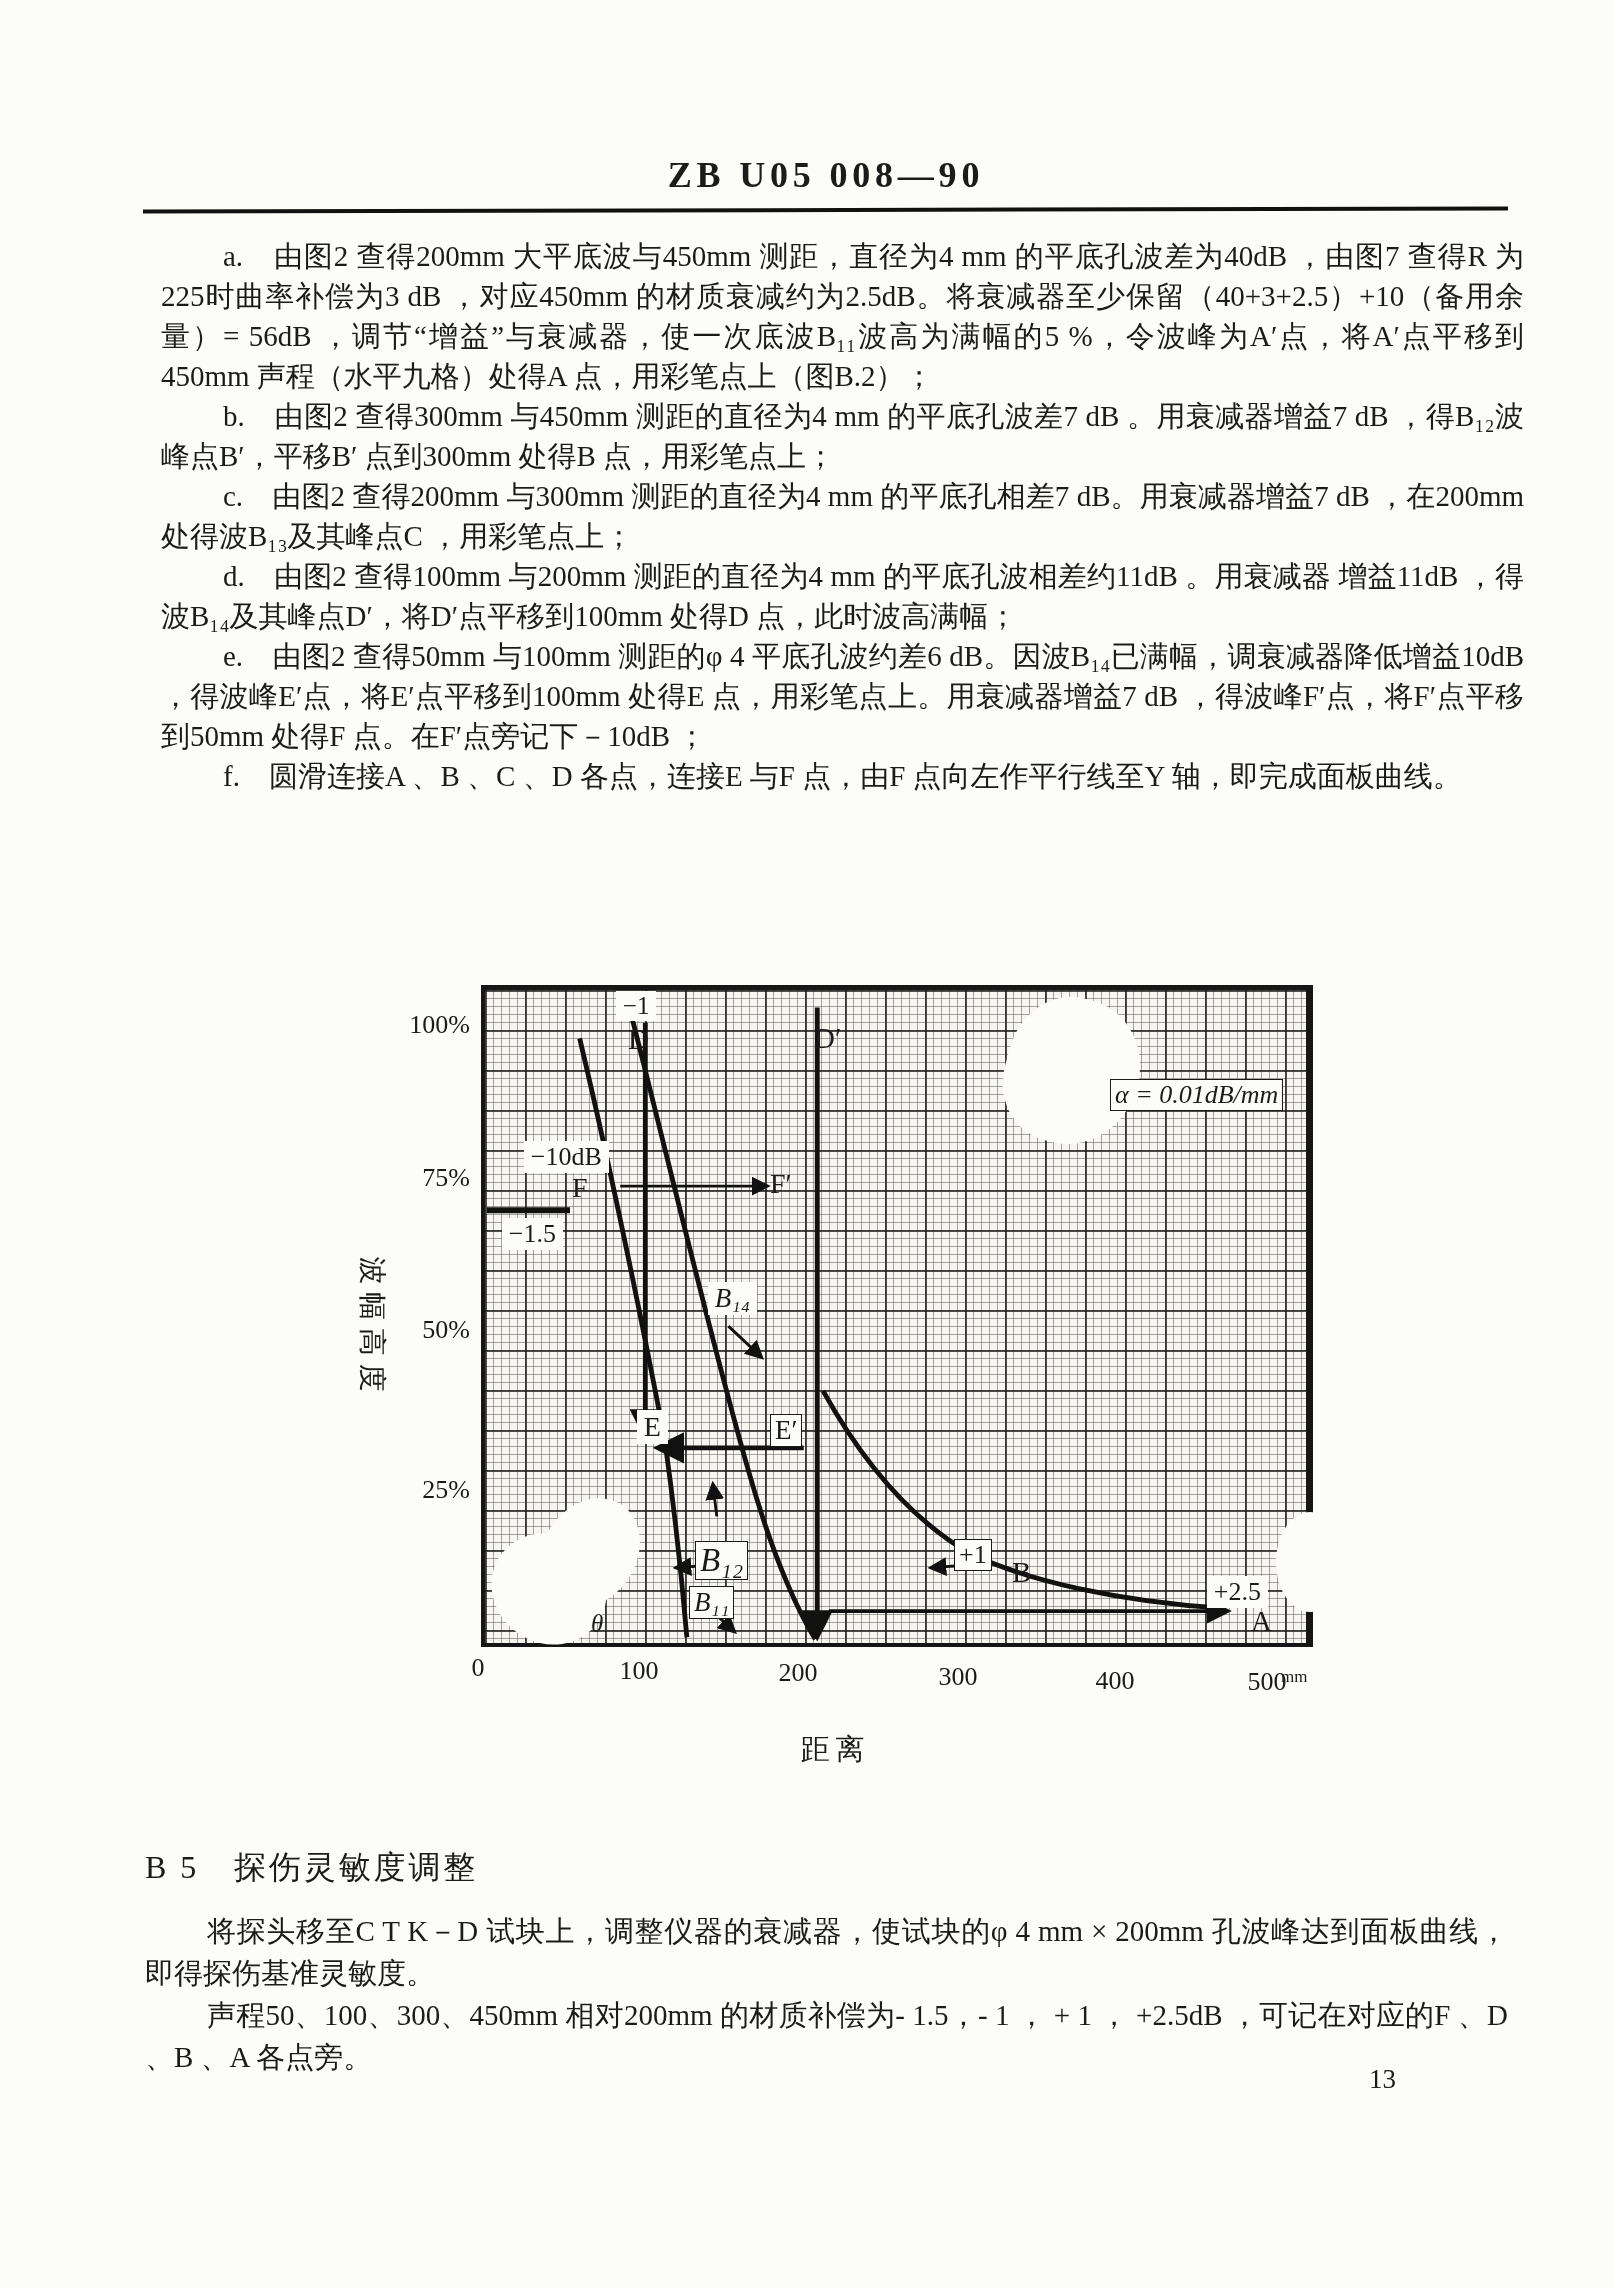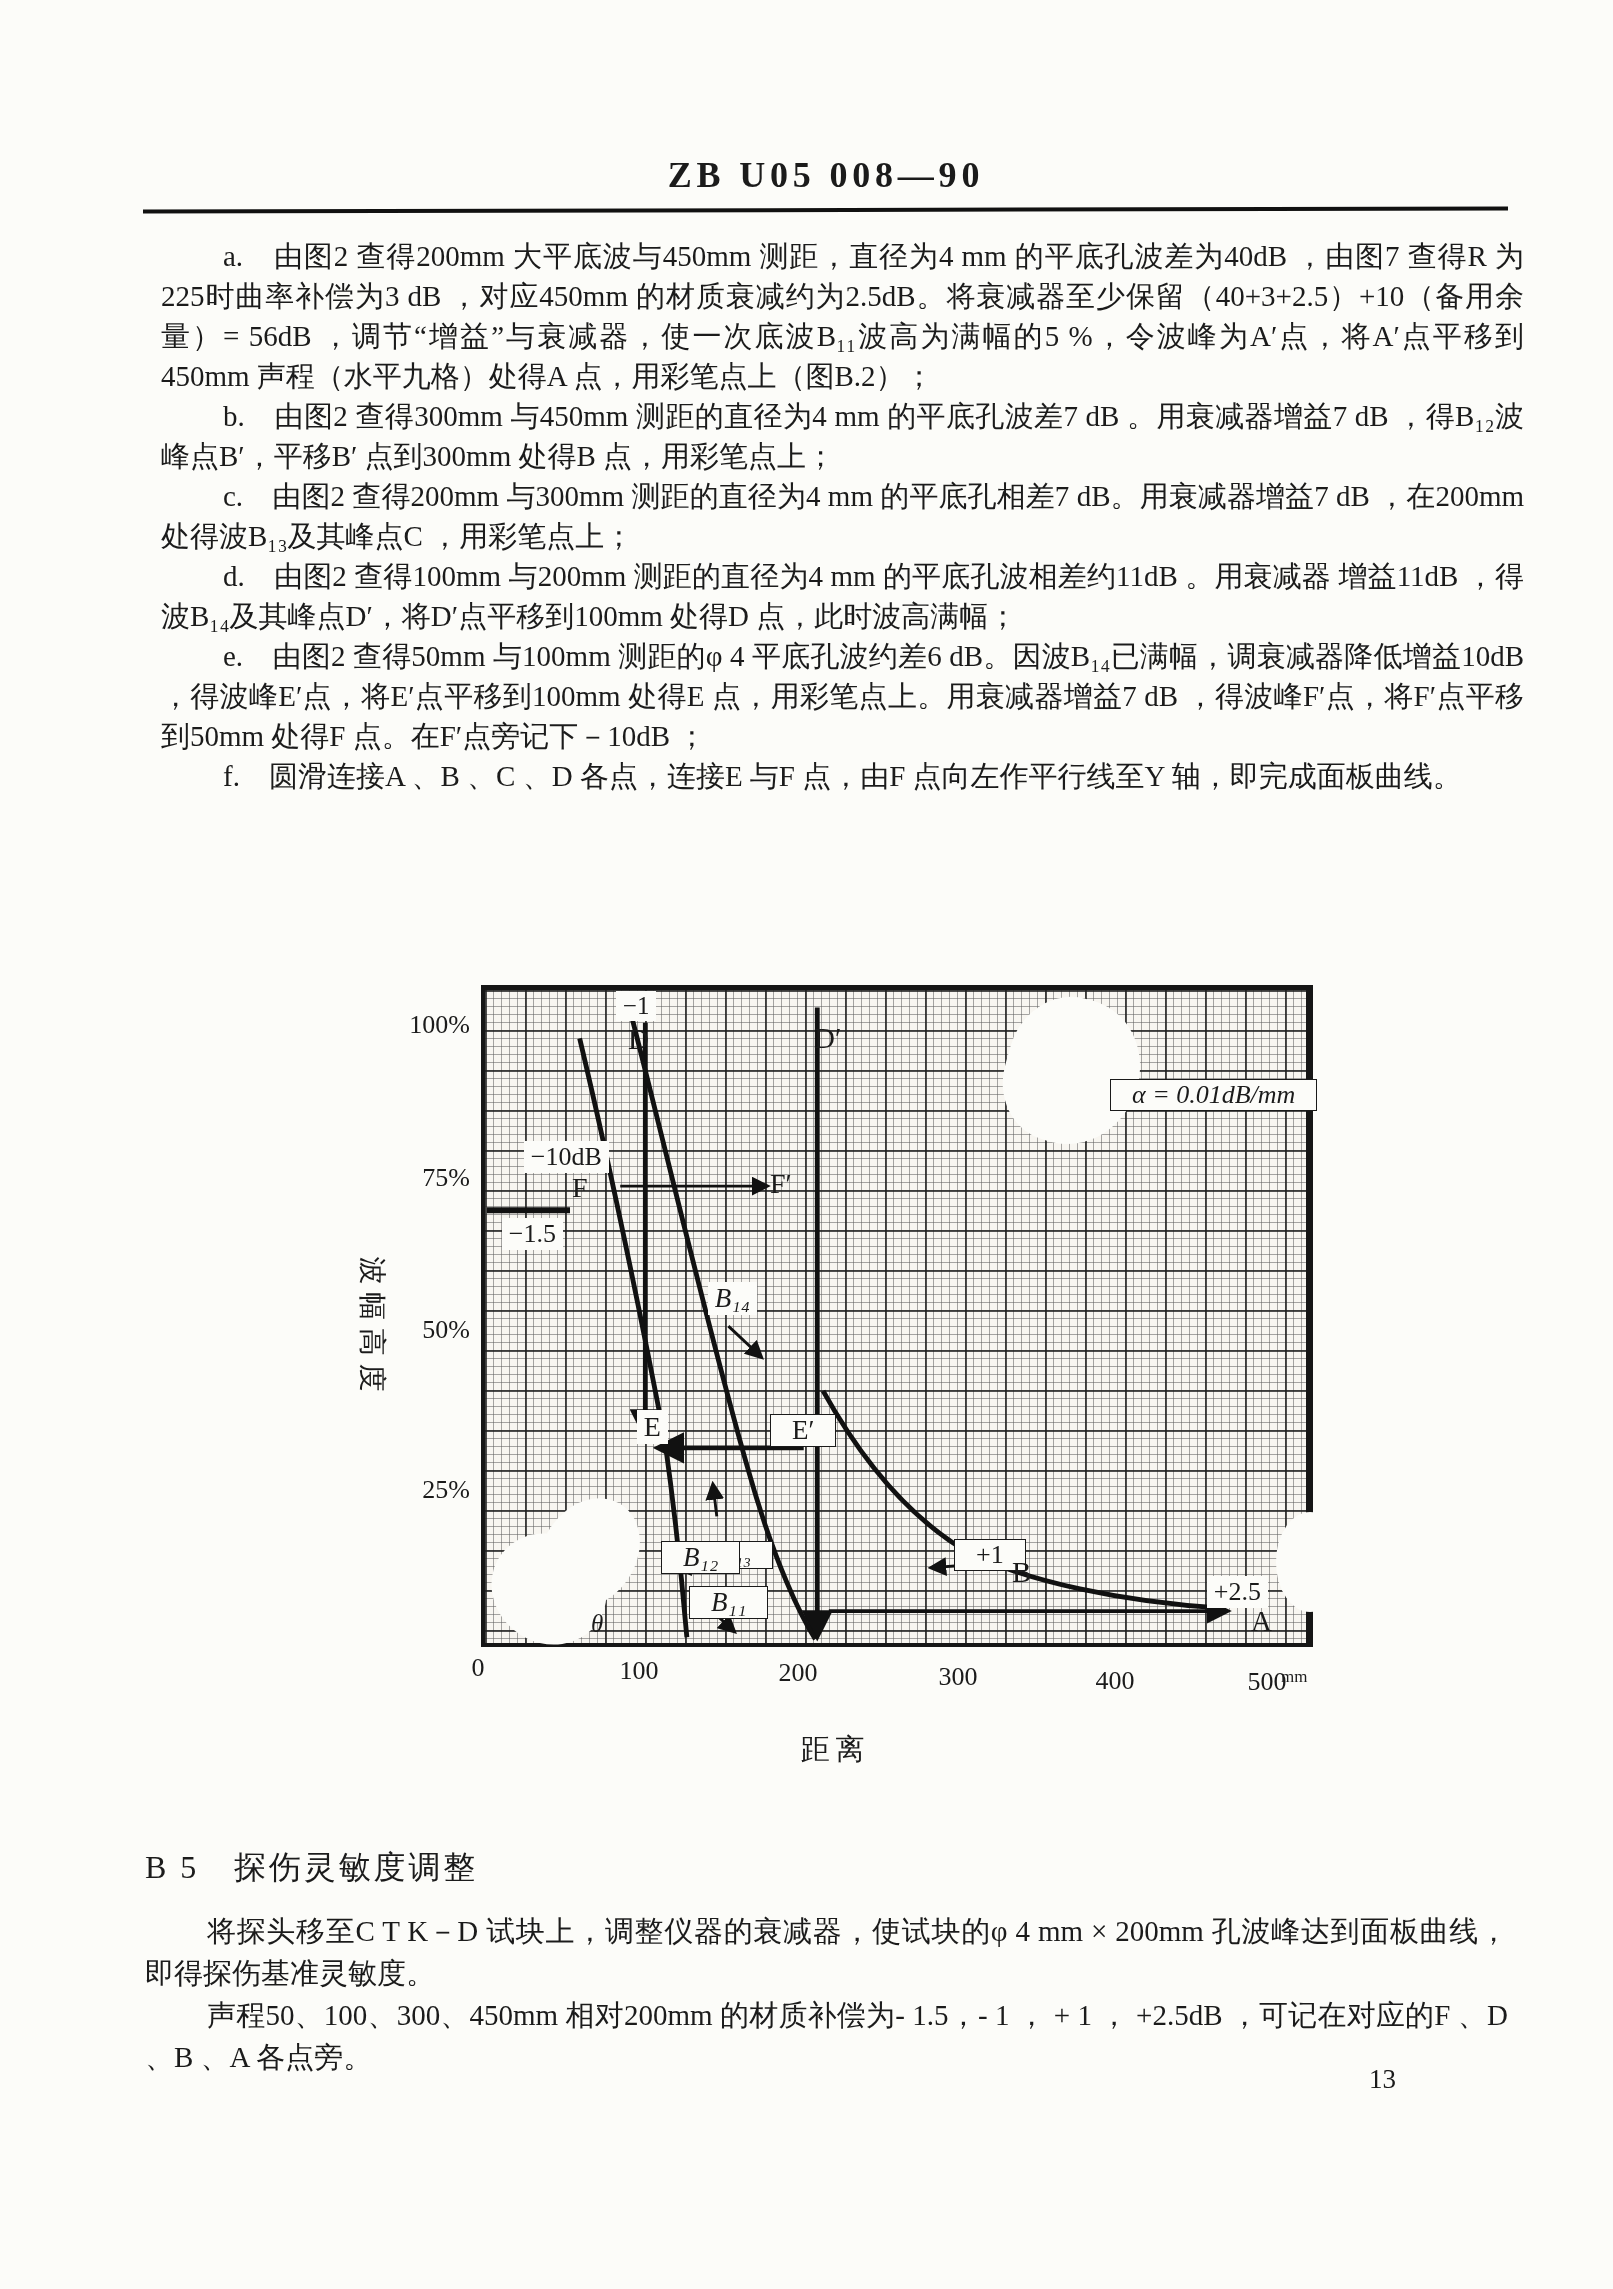--- a/index.html
+++ b/index.html
@@ -30,21 +30,21 @@
       linear-gradient(to right, rgba(30,30,30,0.78) 1.6px, transparent 1.6px),
       linear-gradient(to bottom, rgba(30,30,30,0.78) 1.6px, transparent 1.6px),
       linear-gradient(to right, rgba(95,95,95,0.55) 1px, transparent 1px),
       linear-gradient(to bottom, rgba(95,95,95,0.55) 1px, transparent 1px);
     background-size:40px 40px,40px 40px,8px 8px,8px 8px;
   }
   .plot svg{position:absolute;left:0;top:0;width:100%;height:100%;}
   .blob{position:absolute;background:#fcfcf9;}
   .flab{position:absolute;white-space:nowrap;}
   .wbox{background:#fcfcf9;padding:1px 6.8px;}
-  .bbox{background:#fcfcf9;padding:0px 21px;border:1.9px solid #1a1a1a;}
+  .bbox{background:#fcfcf9;padding:0px 4px;border:1.9px solid #1a1a1a;}
   .it{font-style:italic;}
   .ytick{position:absolute;left:406px;width:64px;text-align:right;font-size:26px;}
   .xtick{position:absolute;width:68px;text-align:center;font-size:26px;}
   .ylab{position:absolute;left:295px;top:1309px;width:154px;text-align:center;
         font-size:28px;letter-spacing:7.7px;transform:rotate(90deg);}
   .xlab{position:absolute;left:483px;top:1730px;width:705px;text-align:center;
         font-size:29px;letter-spacing:5.8px;}
   .cap{position:absolute;left:463px;top:1777px;width:830px;text-align:center;
        font-size:32px;letter-spacing:3.9px;}
 </style>
@@ -107,21 +107,21 @@
   <div class="flab" style="left:814px;top:1022px;font-size:29px;">D′</div>
   <div class="flab bbox it" style="left:1110px;top:1079px;font-size:26px;">α = 0.01dB/mm</div>
   <div class="flab wbox" style="left:524px;top:1141px;font-size:26px;">−10dB</div>
   <div class="flab" style="left:572px;top:1172px;font-size:28px;">F</div>
   <div class="flab" style="left:770px;top:1168px;font-size:28px;">F′</div>
   <div class="flab wbox" style="left:502px;top:1218px;font-size:26px;">−1.5</div>
   <div class="flab wbox it" style="left:708px;top:1282px;font-size:27px;">B₁₄</div>
   <div class="flab wbox" style="left:637px;top:1410px;font-size:28px;">E</div>
   <div class="flab bbox" style="left:770px;top:1414px;font-size:27px;">E′</div>
   <div class="flab bbox it" style="left:699px;top:1493px;font-size:23px;margin-top:48px;">B₁₃</div>
-  <div class="flab bbox it" style="left:661px;top:1541px;font-size:27px;text-align:center;">B₁₂</div>
+  <div class="flab bbox it" style="left:695px;top:1541px;font-size:33px;text-align:center;">B₁₂</div>
   <div class="flab bbox it" style="left:689px;top:1586px;font-size:27px;">B₁₁</div>
   <div class="flab it" style="left:591px;top:1610px;font-size:25px;">θ</div>
   <div class="flab bbox" style="left:954px;top:1539px;font-size:26px;">+1</div>
   <div class="flab" style="left:1012px;top:1556px;font-size:29px;">B</div>
   <div class="flab wbox" style="left:1207px;top:1576px;font-size:26px;">+2.5</div>
   <div class="flab" style="left:1251px;top:1605px;font-size:29px;">A</div>
 
   <div class="xtick" style="left:444px;top:1653px;">0</div>
   <div class="xtick" style="left:605px;top:1656px;">100</div>
   <div class="xtick" style="left:764px;top:1658px;">200</div>

